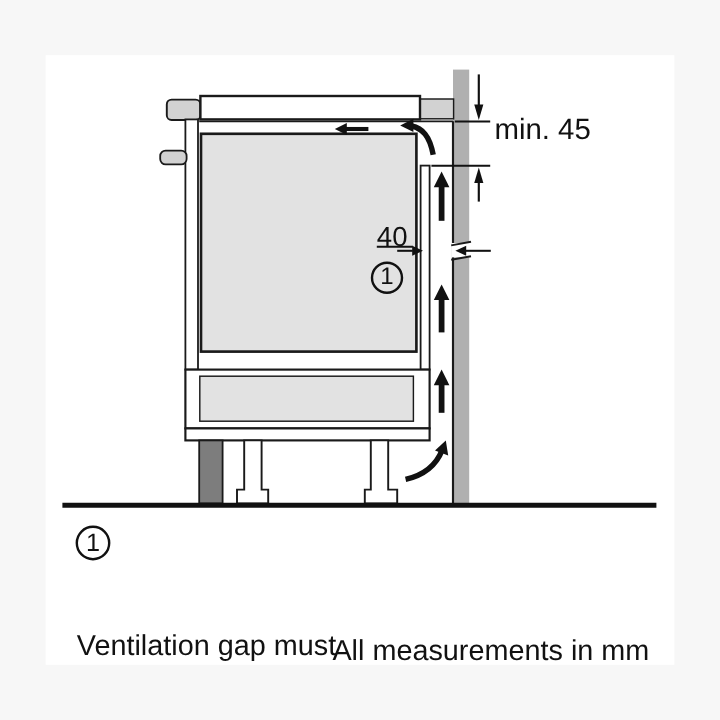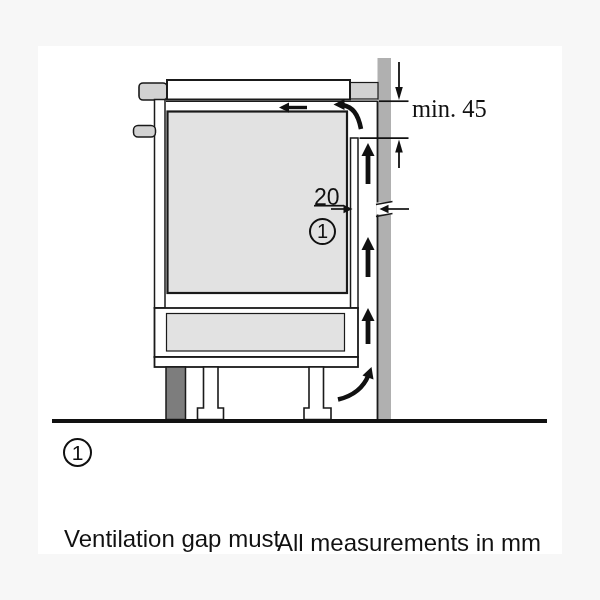--- a/index.html
+++ b/index.html
@@ -5,21 +5,21 @@
   html,body{margin:0;padding:0;background:#f7f7f7;}
   #canvas{
     position:relative;width:600px;height:600px;overflow:hidden;
     background:#f7f7f7;
     font-family:"Liberation Sans","DejaVu Sans",sans-serif;
     color:#111;
   }
   #diagram-svg{position:absolute;left:0;top:0;}
   .lbl{position:absolute;white-space:pre;color:#111;}
   .oven-label{left:175px;top:118px;font-size:23.5px;line-height:27px;}
-  .min45{left:412px;top:95px;font-size:24.5px;font-family:Liberation Serif, serif;}
+  .min45{left:412px;top:95px;font-size:24.5px;}
   .dim20{left:314px;top:184px;font-size:23px;}
   .callout-circle{
     position:absolute;width:27px;height:27px;border:2.2px solid #111;
     border-radius:50%;display:flex;align-items:center;justify-content:center;
     font-size:20px;background:transparent;box-sizing:border-box;
   }
   .callout-diagram{left:309px;top:218px;}
   .callout-note{left:63px;top:438px;width:29px;height:29px;font-size:21px;}
   .note-text{left:64px;top:468px;font-size:24px;line-height:28.5px;}
   .note-text div{white-space:pre;text-align:center;}
@@ -114,21 +114,21 @@
         <polygon points="371.5,367 373.5,379.5 362.5,375.5"></polygon>
       </g>
     </g>
   </svg>
 
   <div class="lbl oven-label">
   </div>
 
   <div class="lbl min45">min. 45</div>
 
-  <div class="lbl dim20">20</div>
+  <div class="lbl dim20">40</div>
 
   <div class="callout-circle callout-diagram">
     <span>1</span>
   </div>
 
   <div class="callout-circle callout-note">
     <span>1</span>
   </div>
 
   <div class="lbl note-text">

